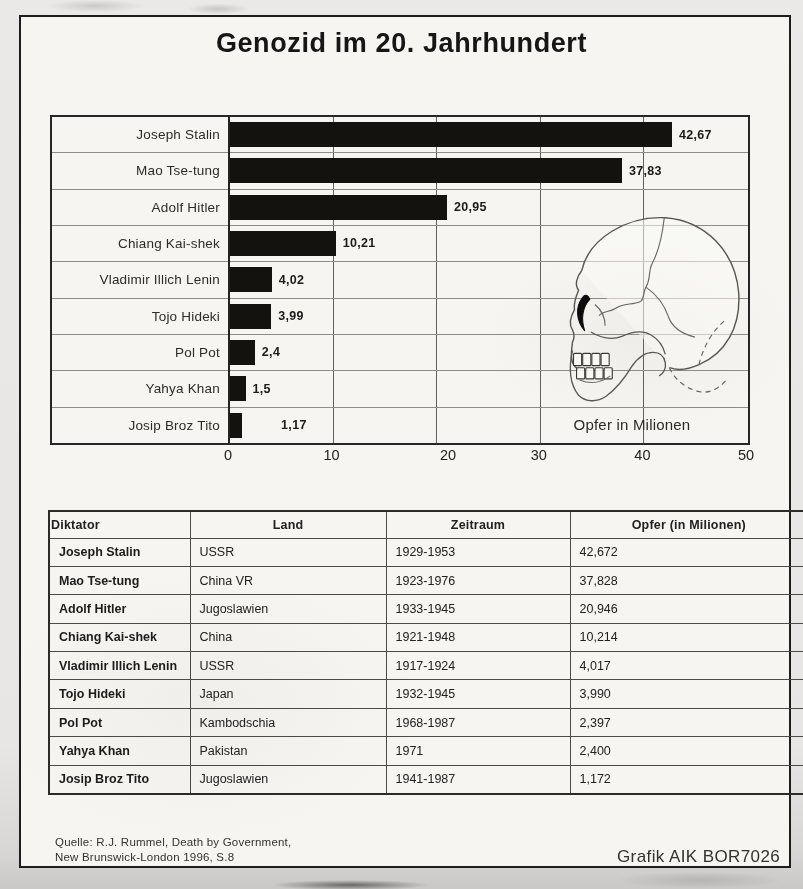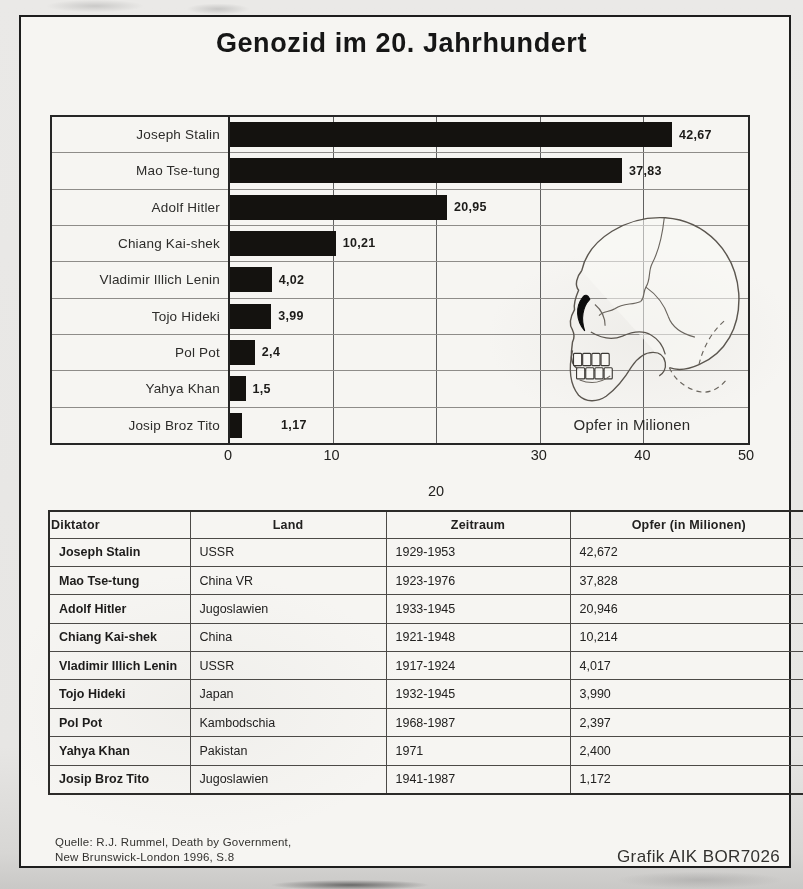--- a/index.html
+++ b/index.html
@@ -179,21 +179,21 @@
       <path d="M 24 140 C 20 158, 22 174, 30 184 C 37 191, 48 191, 57 185 C 68 177, 76 166, 82 156 C 88 147, 95 142, 103 142 C 110 142, 114 146, 115 152 C 116 158, 113 163, 109 165" fill="none" stroke="#5b564f" stroke-width="1.3"></path>
       <path d="M 31 169 C 41 173, 52 172, 61 165" fill="none" stroke="#6a655e" stroke-width="1"></path>
     </svg>
 
     <div class="axis-caption">Opfer in Milionen</div>
   </div>
 
   <div class="xticks">
       <span class="xtick" style="left: 156px;">0</span>
       <span class="xtick" style="left: 259.6px;">10</span>
-      <span class="xtick" style="left: 364px; margin-top: 36px;">20</span>
+      <span class="xtick" style="left: 376px;">20</span>
       <span class="xtick" style="left: 466.8px;">30</span>
       <span class="xtick" style="left: 570.4px;">40</span>
       <span class="xtick" style="left: 674px;">50</span>
     </div>
 
   <table class="data-table">
     <thead>
         <tr>
           <th class="col-0" style="width: 141px;">Diktator</th>
           <th class="col-1" style="width: 196px;">Land</th>

